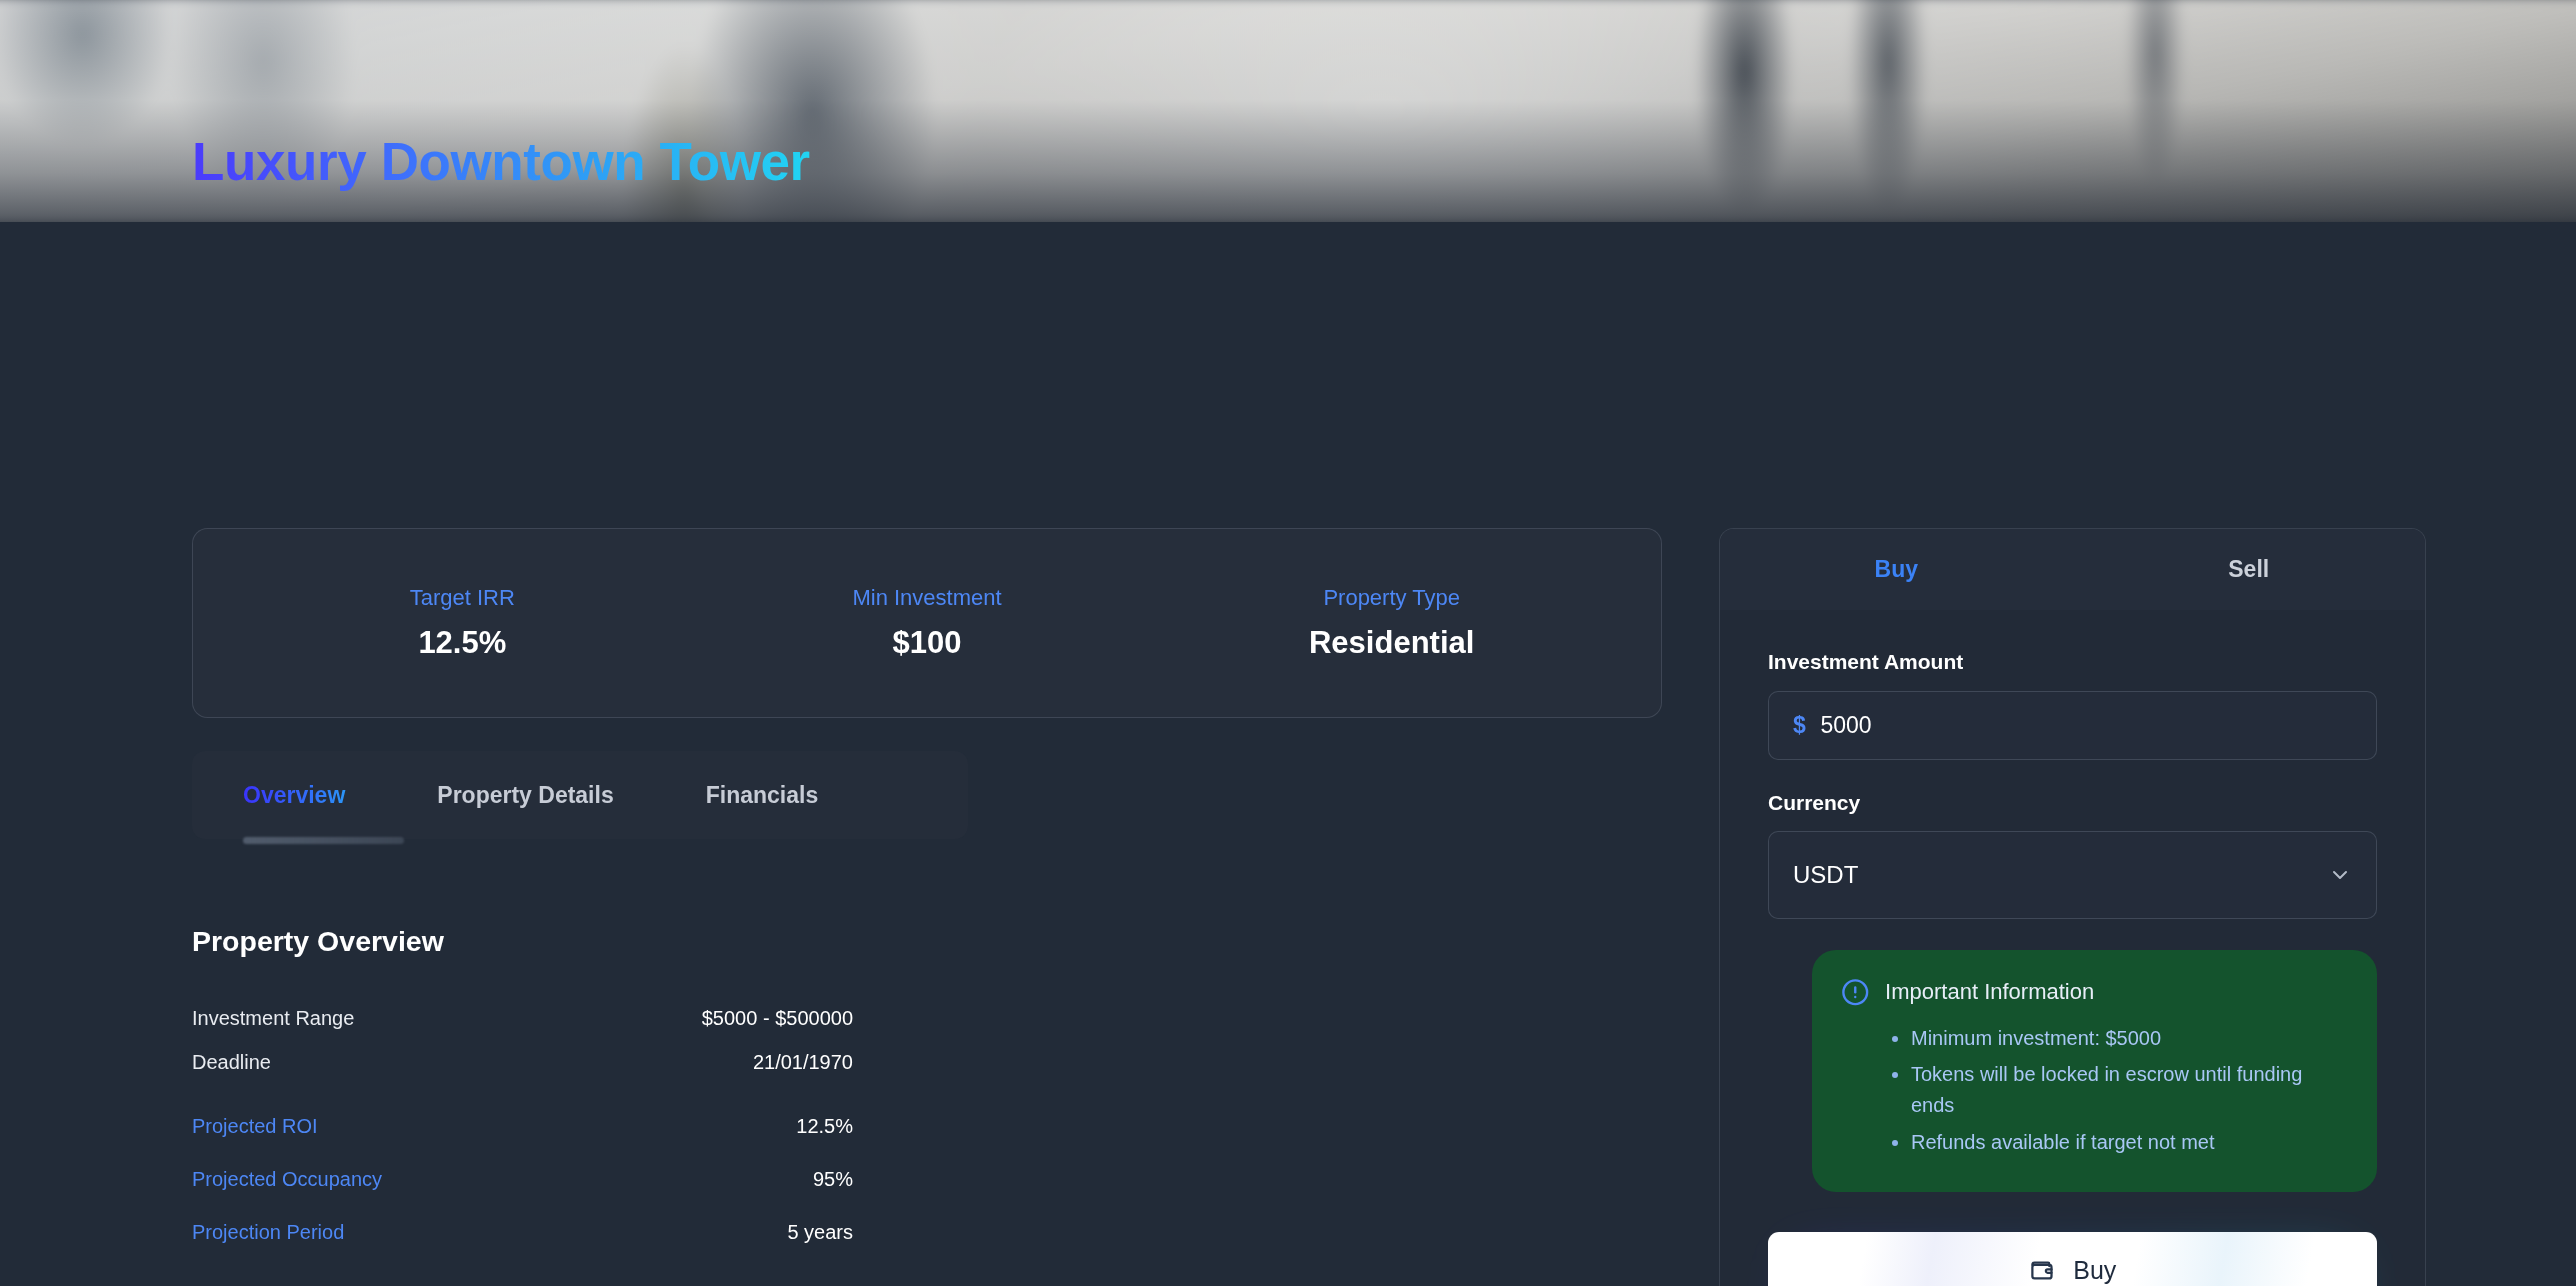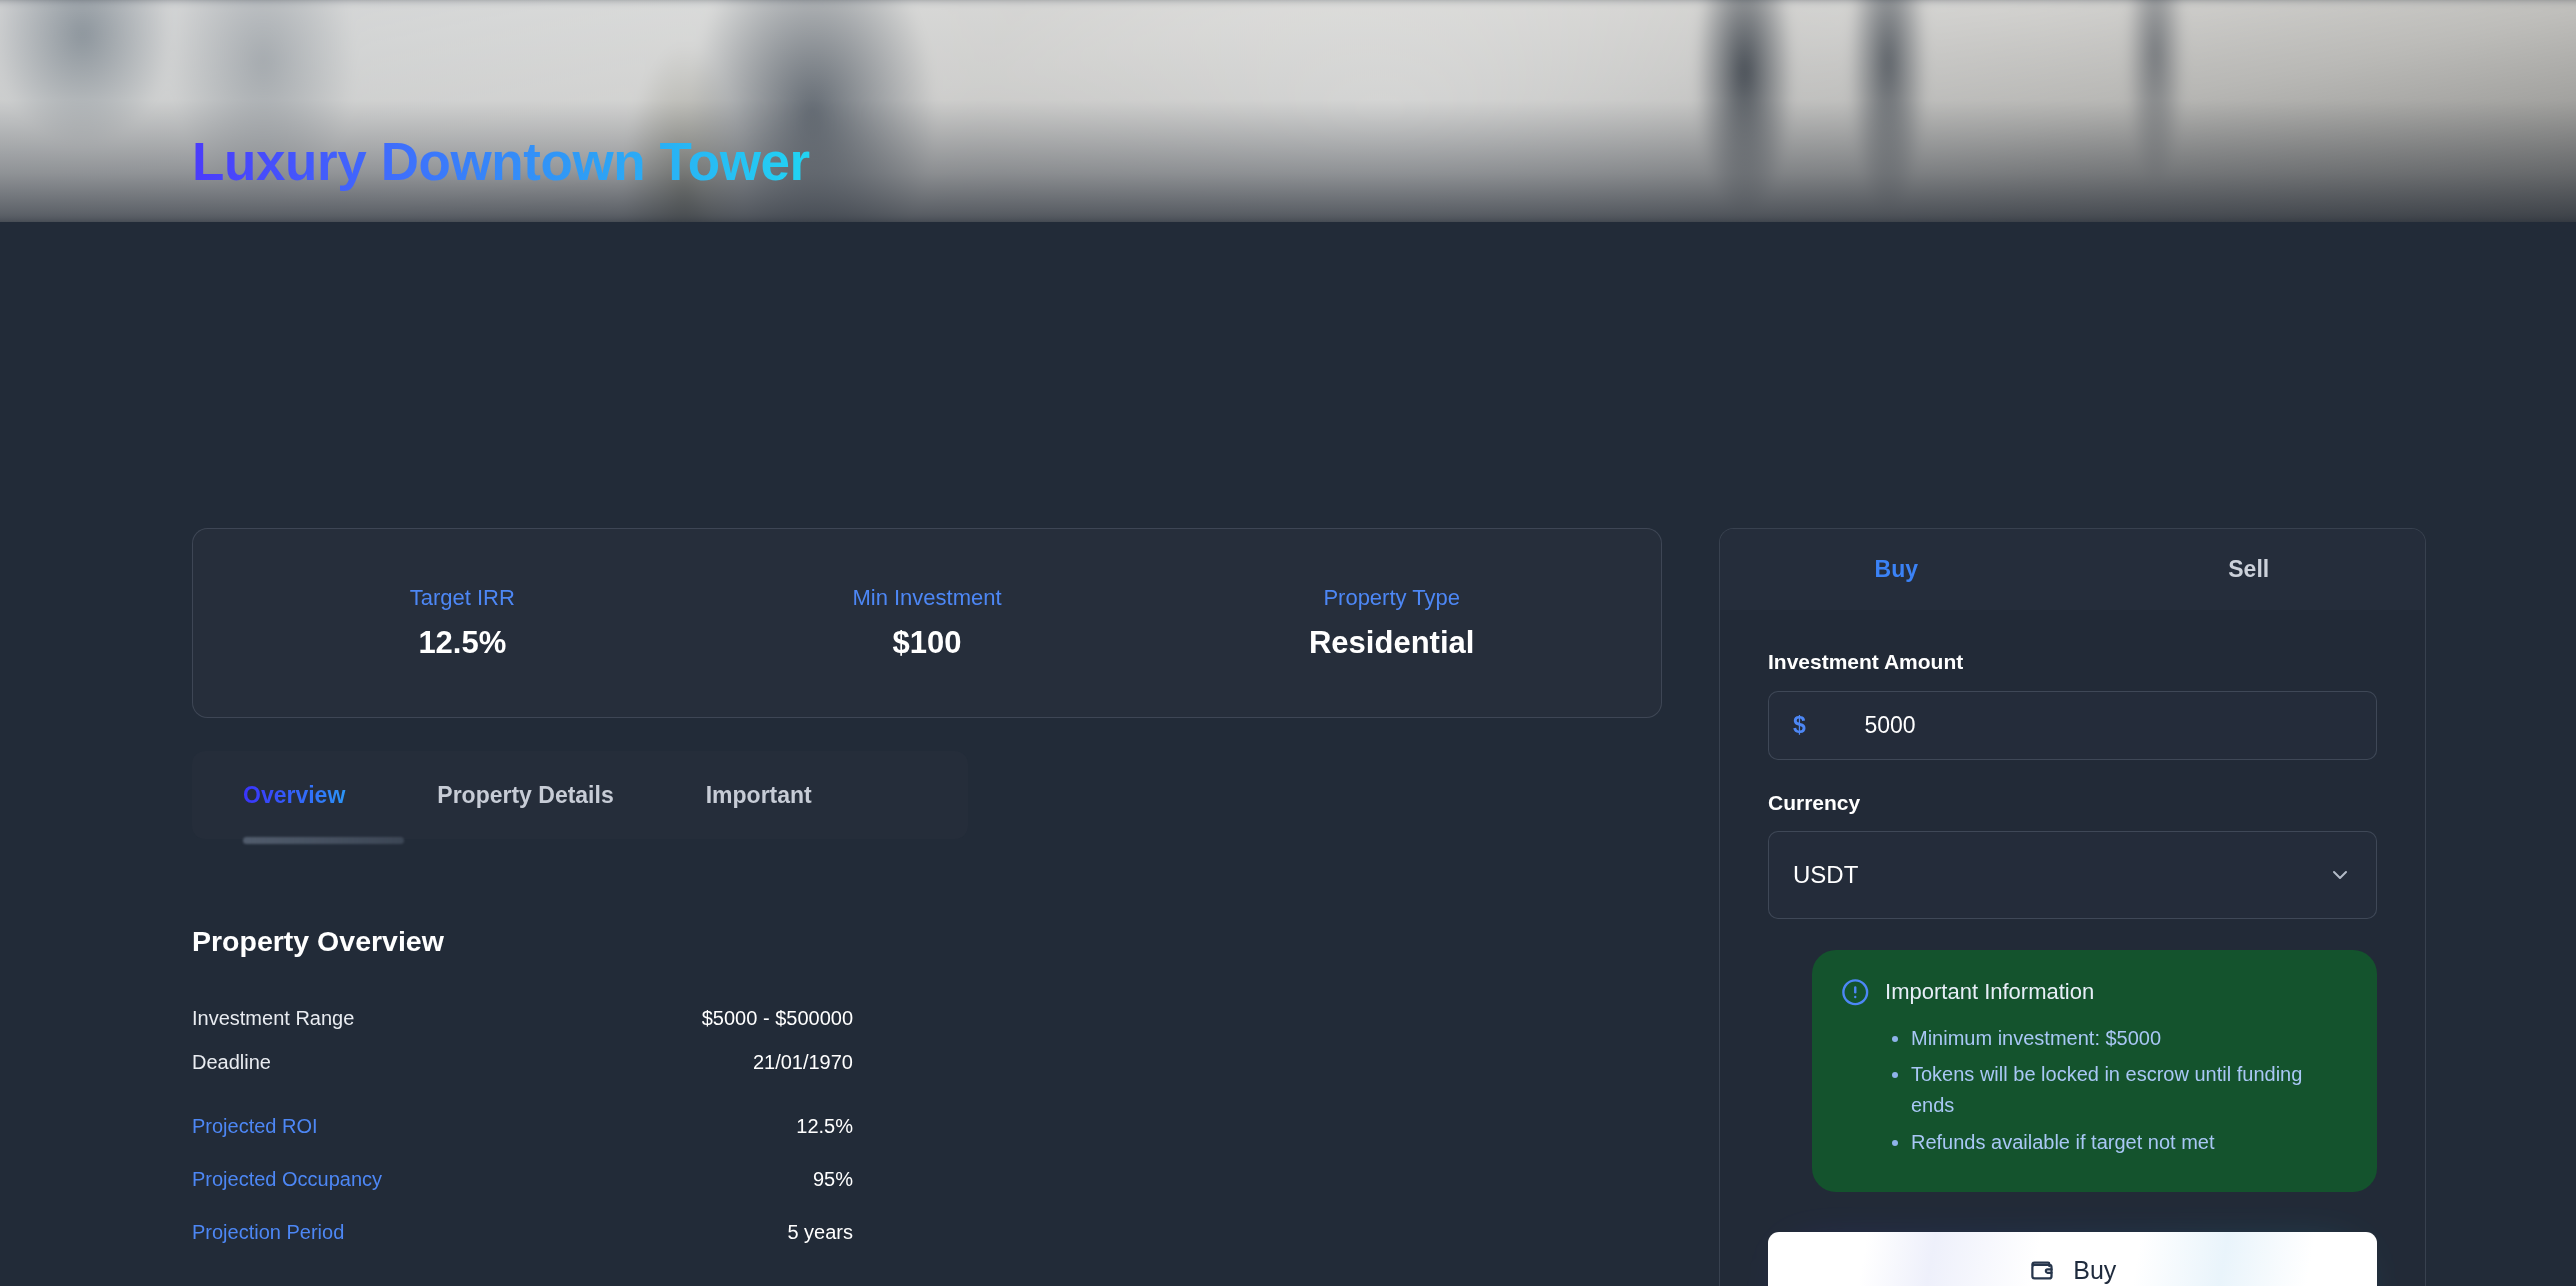--- a/index.html
+++ b/index.html
@@ -233,21 +233,20 @@
     font-weight: bold;
   }
   .amount-input .value {
     color: #ffffff;
     font-size: 23px;
     background: transparent;
     border: none;
     outline: none;
     font-family: inherit;
     width: 100%;
-    margin-left: 44px;
   }
 
   .field-block { margin-bottom: 31px; }
 
   .select-box {
     height: 88px;
     border: 0.9px solid rgba(160,172,190,0.22);
     border-radius: 10px;
     background: #242c3a;
     display: flex;
@@ -341,21 +340,21 @@
         <div class="stat">
           <div class="stat-label">Property Type</div>
           <div class="stat-value">Residential</div>
         </div>
       </div>
 
       <div class="tabs-wrap">
         <div class="tabs">
           <button class="tab active">Overview</button>
           <button class="tab">Property Details</button>
-          <button class="tab">Important</button>
+          <button class="tab">Financials</button>
         </div>
         <div class="tab-underline"></div>
       </div>
 
       <div class="overview">
         <div class="overview-title">Property Overview</div>
 
         <div class="kv-row">
           <span class="k">Investment Range</span>
           <span class="v">$5000 - $500000</span>

